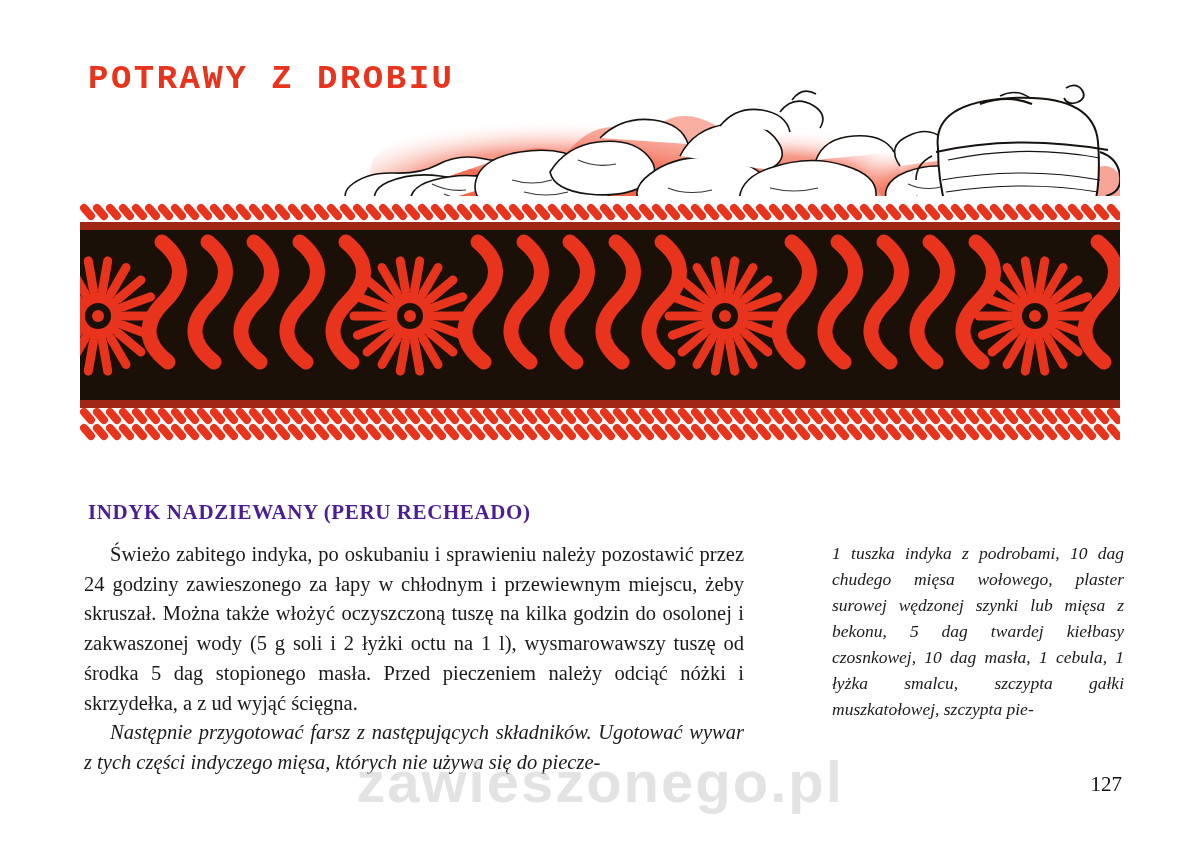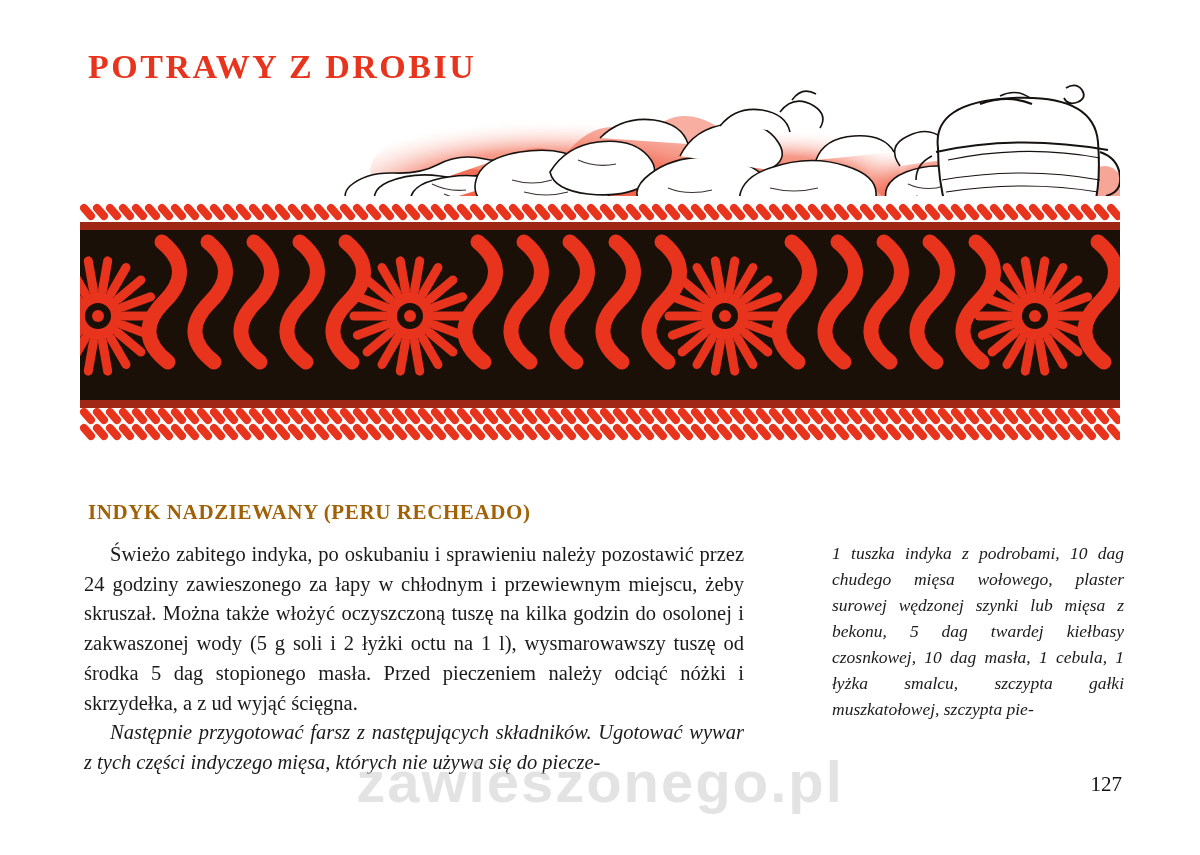--- a/index.html
+++ b/index.html
@@ -19,22 +19,22 @@
   .page {
     position: absolute;
     inset: 0;
     background: #ffffff;
   }
 
   
   .chapter-title {
     position: absolute;
     left: 88px;
-    top: 48px;
-    font-family: Liberation Serif, serif;
+    top: 60px;
+    font-family: Liberation Mono, monospace;
     font-weight: bold;
     font-size: 34px;
     letter-spacing: 2.5px;
     color: #e8331d;
     white-space: nowrap;
   }
 
   
   .illustration {
     position: absolute;
@@ -57,21 +57,21 @@
 
   
   .recipe-heading {
     position: absolute;
     left: 88px;
     top: 500px;
     font-family: "Liberation Serif", serif;
     font-weight: bold;
     font-size: 21px;
     letter-spacing: 0.6px;
-    color: #a16207;
+    color: #4c1d95;
     white-space: nowrap;
   }
 
   
   .body-col {
     position: absolute;
     left: 84px;
     top: 540px;
     width: 660px;
     font-size: 20.5px;

